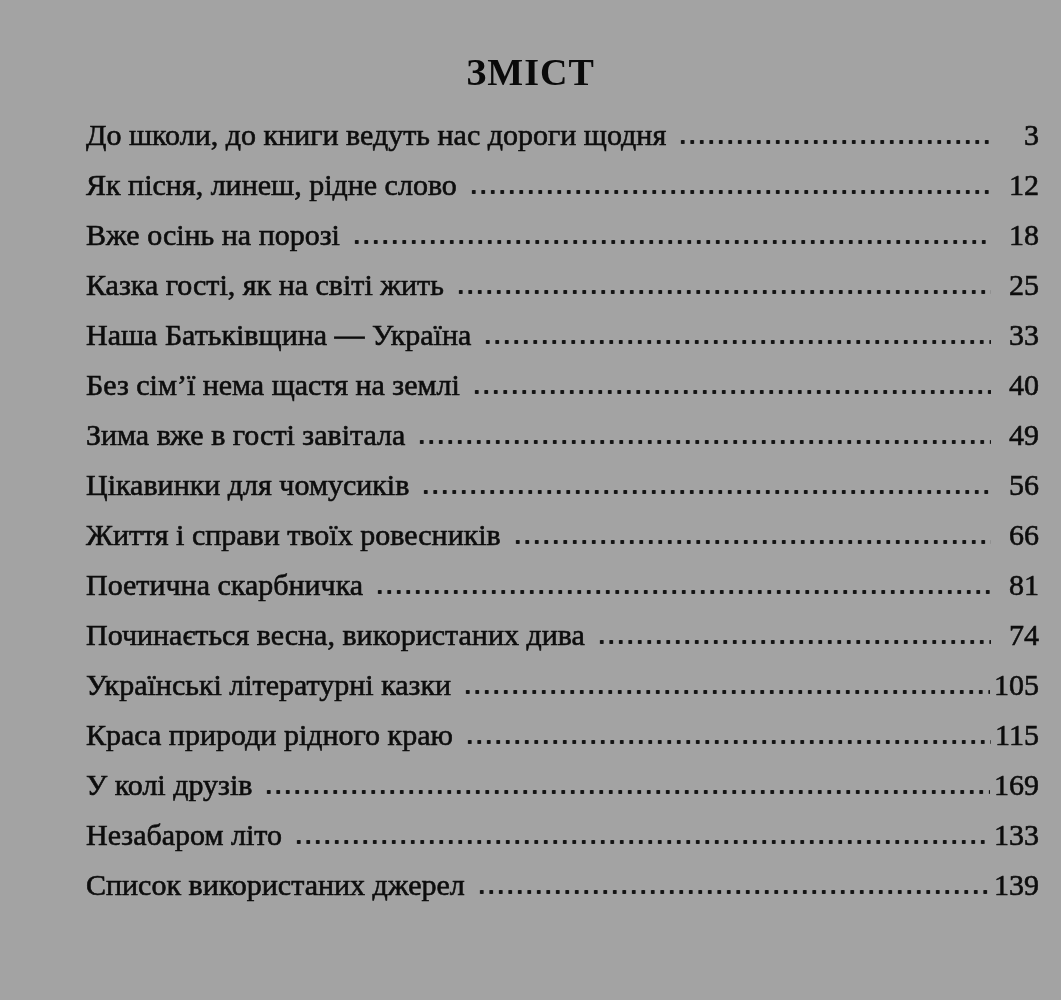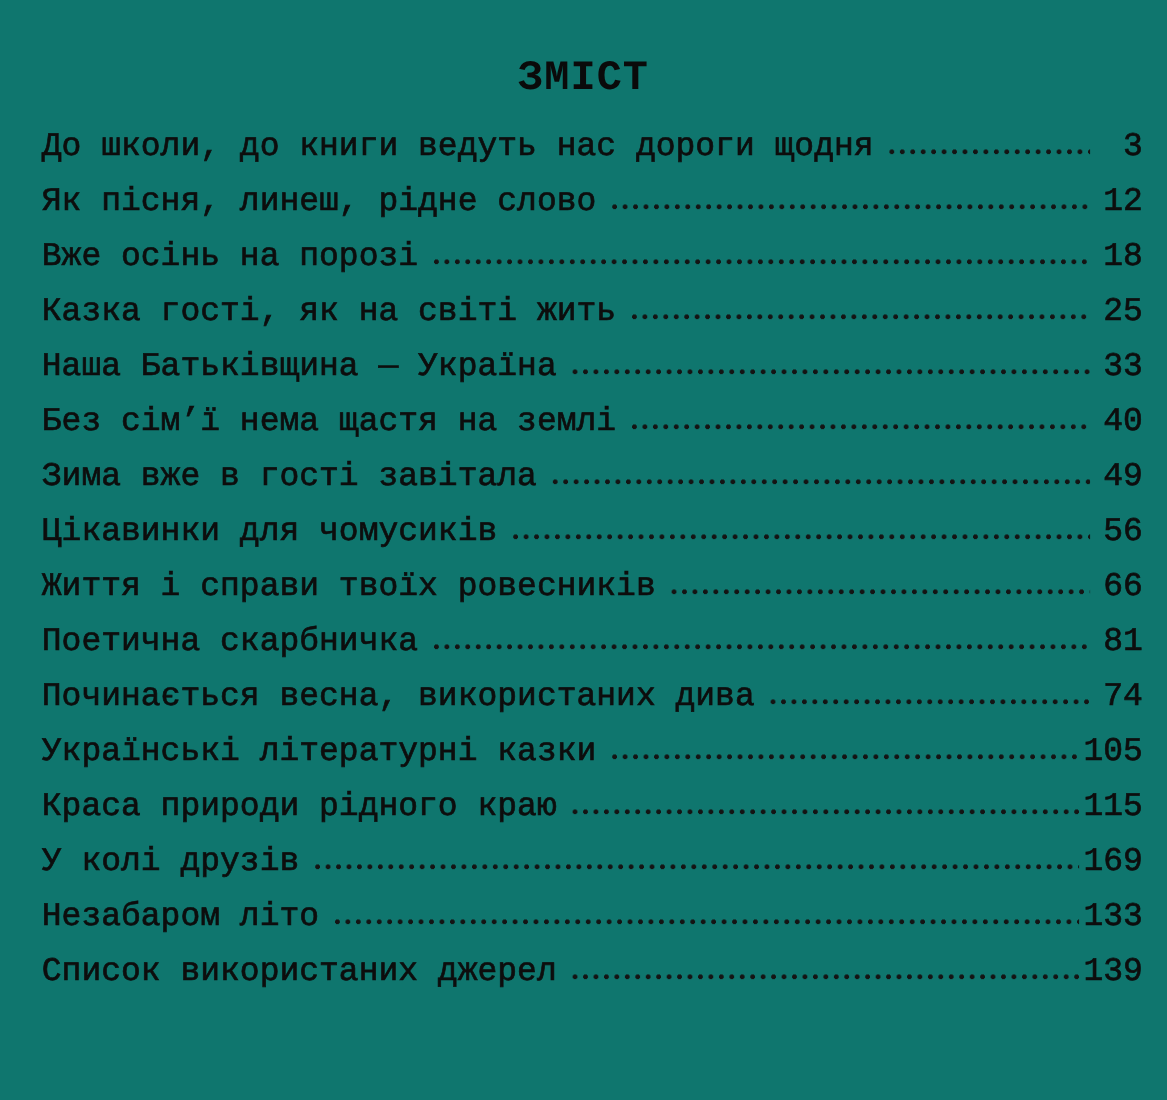--- a/index.html
+++ b/index.html
@@ -4,37 +4,38 @@
 <style>
   html, body {
     margin: 0;
     padding: 0;
     background: #ffffff;
   }
   .page {
     position: relative;
     width: 1061px;
     height: 1000px;
-    background: #0f766e;
+    background: #a3a3a3;
     color: #0d0d0d;
-    font-family: Liberation Mono, monospace;
+    font-family: Liberation Serif, serif;
     overflow: hidden;
     box-sizing: border-box;
   }
   .toc-title {
     margin-top: 50px;
     text-align: center;
     font-size: 38px;
     font-weight: 700;
     letter-spacing: 1px;
     color: #0a0a0a;
   }
   .toc-list {
     margin-top: 16px;
     padding: 0 22px 0 38px;
+    margin-left: 48px;
   }
   .toc-row {
     display: flex;
     align-items: baseline;
     height: 50px;
     line-height: 50px;
     white-space: nowrap;
   }
   .toc-label {
     font-size: 30px;

